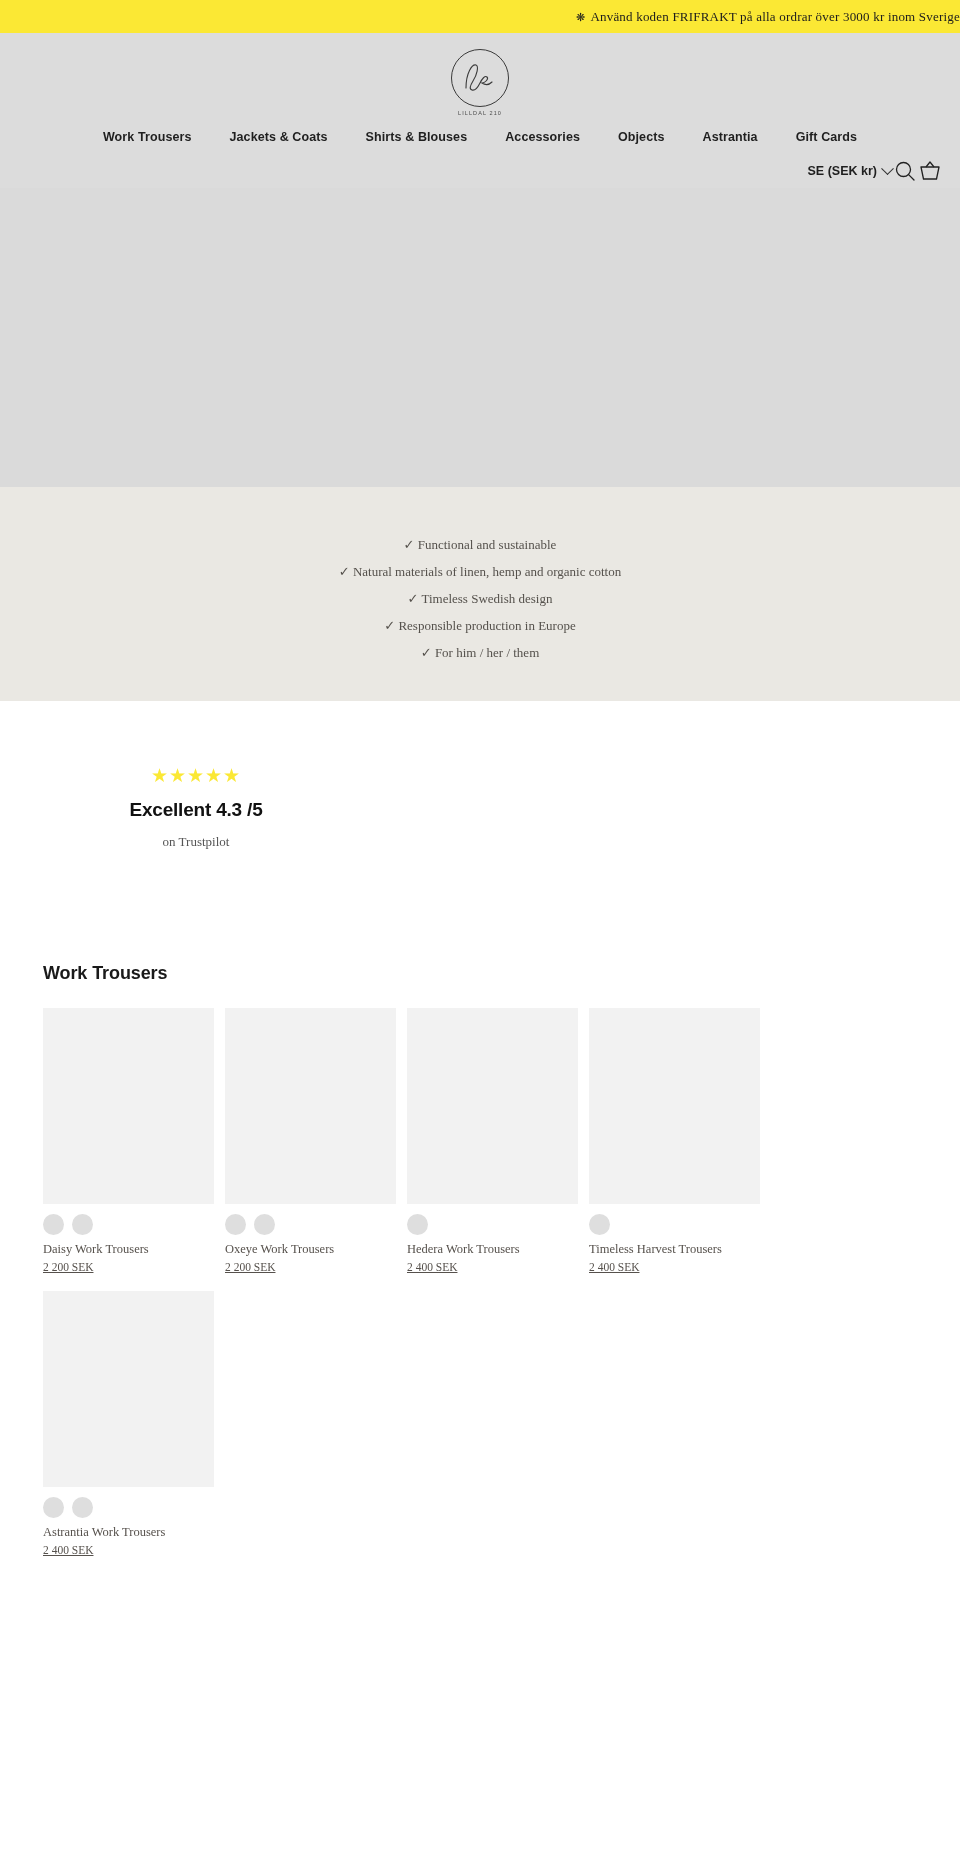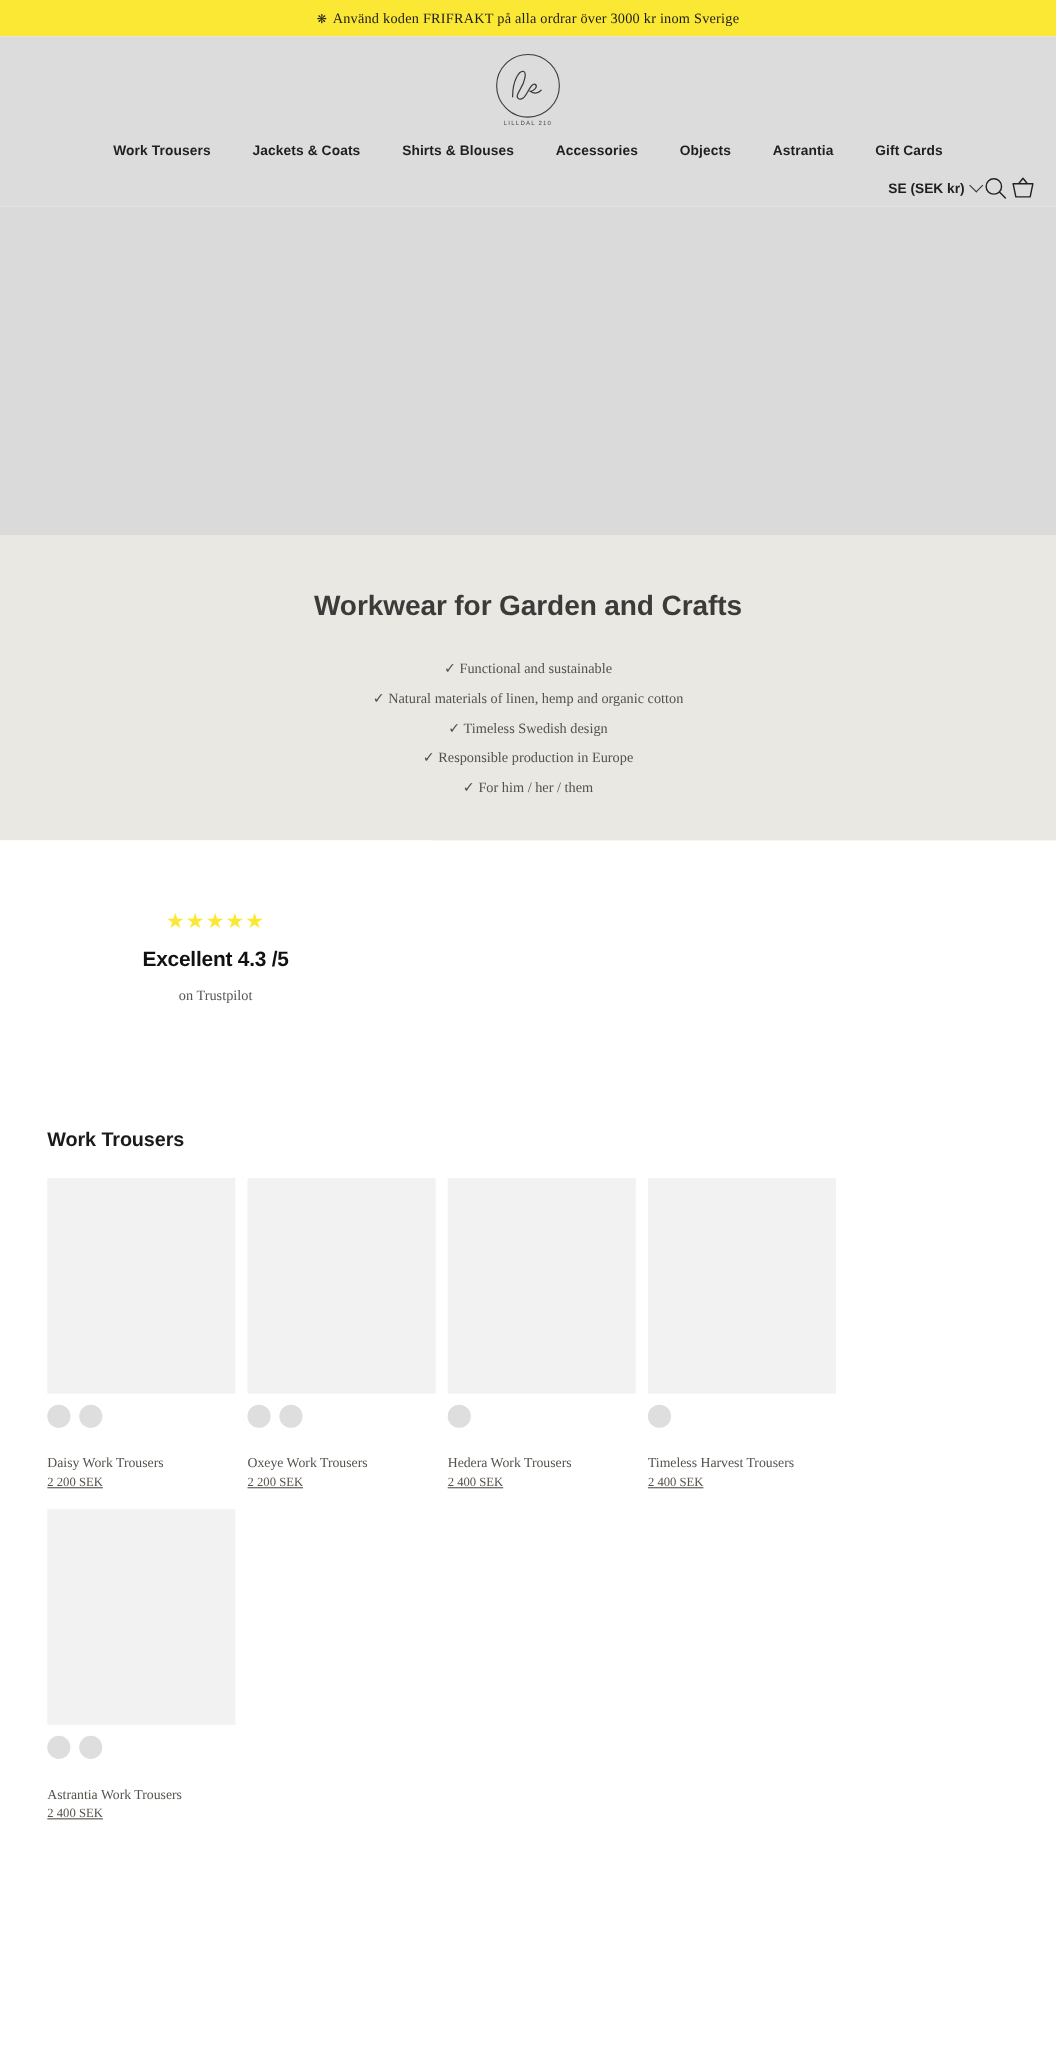--- a/index.html
+++ b/index.html
@@ -9,21 +9,21 @@
     font-family: "Liberation Sans", sans-serif;
   }
   body { width: 960px; height: 1875px; overflow: hidden; position: relative; }
 
   
   .announce {
     background: #fbe834;
     height: 33px;
     display: flex;
     align-items: center;
-    justify-content: center;
+    justify-content: flex-end;
   }
   .announce-text {
     font-family: "Liberation Serif", serif;
     font-size: 13px;
     color: #1c1c1c;
     letter-spacing: .2px;
     white-space: nowrap;
   }
   .announce-star { margin-right: 5px; font-size: 11px; }
 
@@ -185,21 +185,21 @@
   .swatch {
     width: 21px; height: 21px;
     border-radius: 50%;
     background: #dedede;
     cursor: pointer;
   }
   .card-title {
     font-family: "Liberation Serif", serif;
     font-size: 12.5px;
     color: #56514c;
-    margin-top: 25px;
+    margin-top: 7px;
     white-space: nowrap;
   }
   .card-price {
     font-family: "Liberation Serif", serif;
     font-size: 11.5px;
     color: #56514c;
     margin-top: 4px;
     text-decoration: underline;
   }
 </style>
@@ -250,21 +250,20 @@
         <path d="M3 8 H21 L18.5 20 H5.5 Z" fill="none" stroke="#222" stroke-width="1.3" stroke-linejoin="round"></path>
         <path d="M8 8 L12 3 L16 8" fill="none" stroke="#222" stroke-width="1.3" stroke-linejoin="round"></path>
       </svg>
     </div>
   </div>
 </div>
 
 <div class="hero"></div>
 
 <div class="valueband">
-  <div class="value-title">Workwear for Garden and Crafts</div>
   <div class="value-list">
     <div class="value-item">✓ Functional and sustainable</div>
     <div class="value-item">✓ Natural materials of linen, hemp and organic cotton</div>
     <div class="value-item">✓ Timeless Swedish design</div>
     <div class="value-item">✓ Responsible production in Europe</div>
     <div class="value-item">✓ For him / her / them</div>
   </div>
 </div>
 
 <div class="trust">

